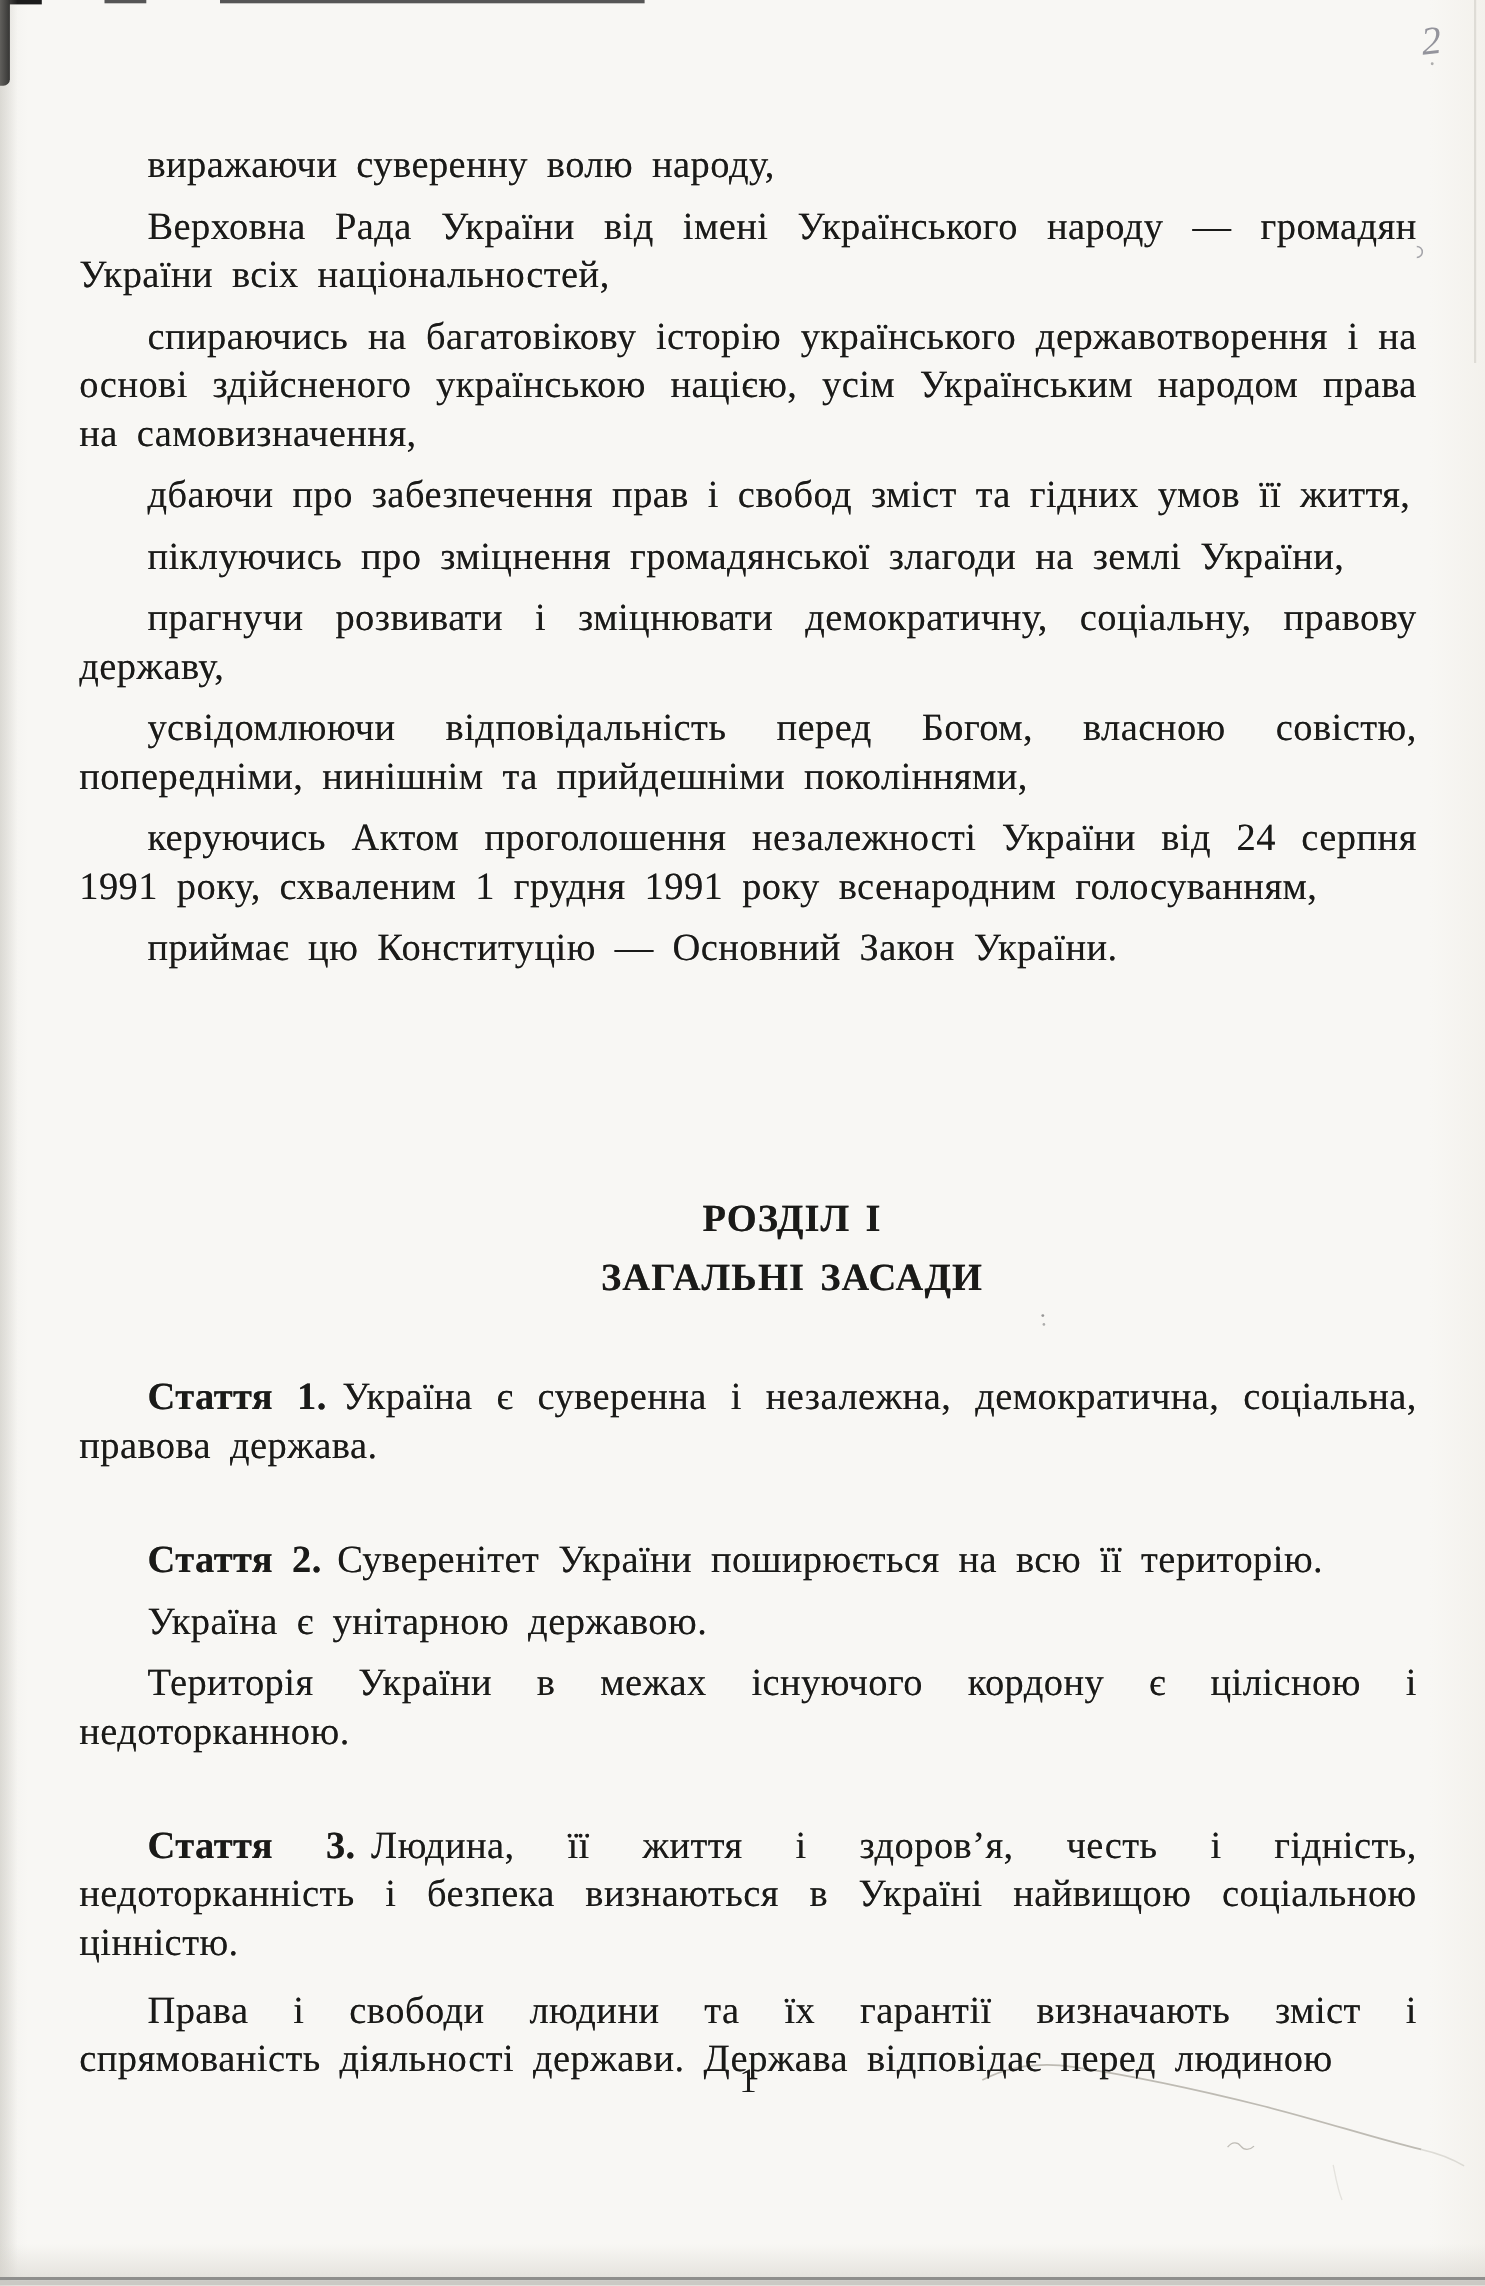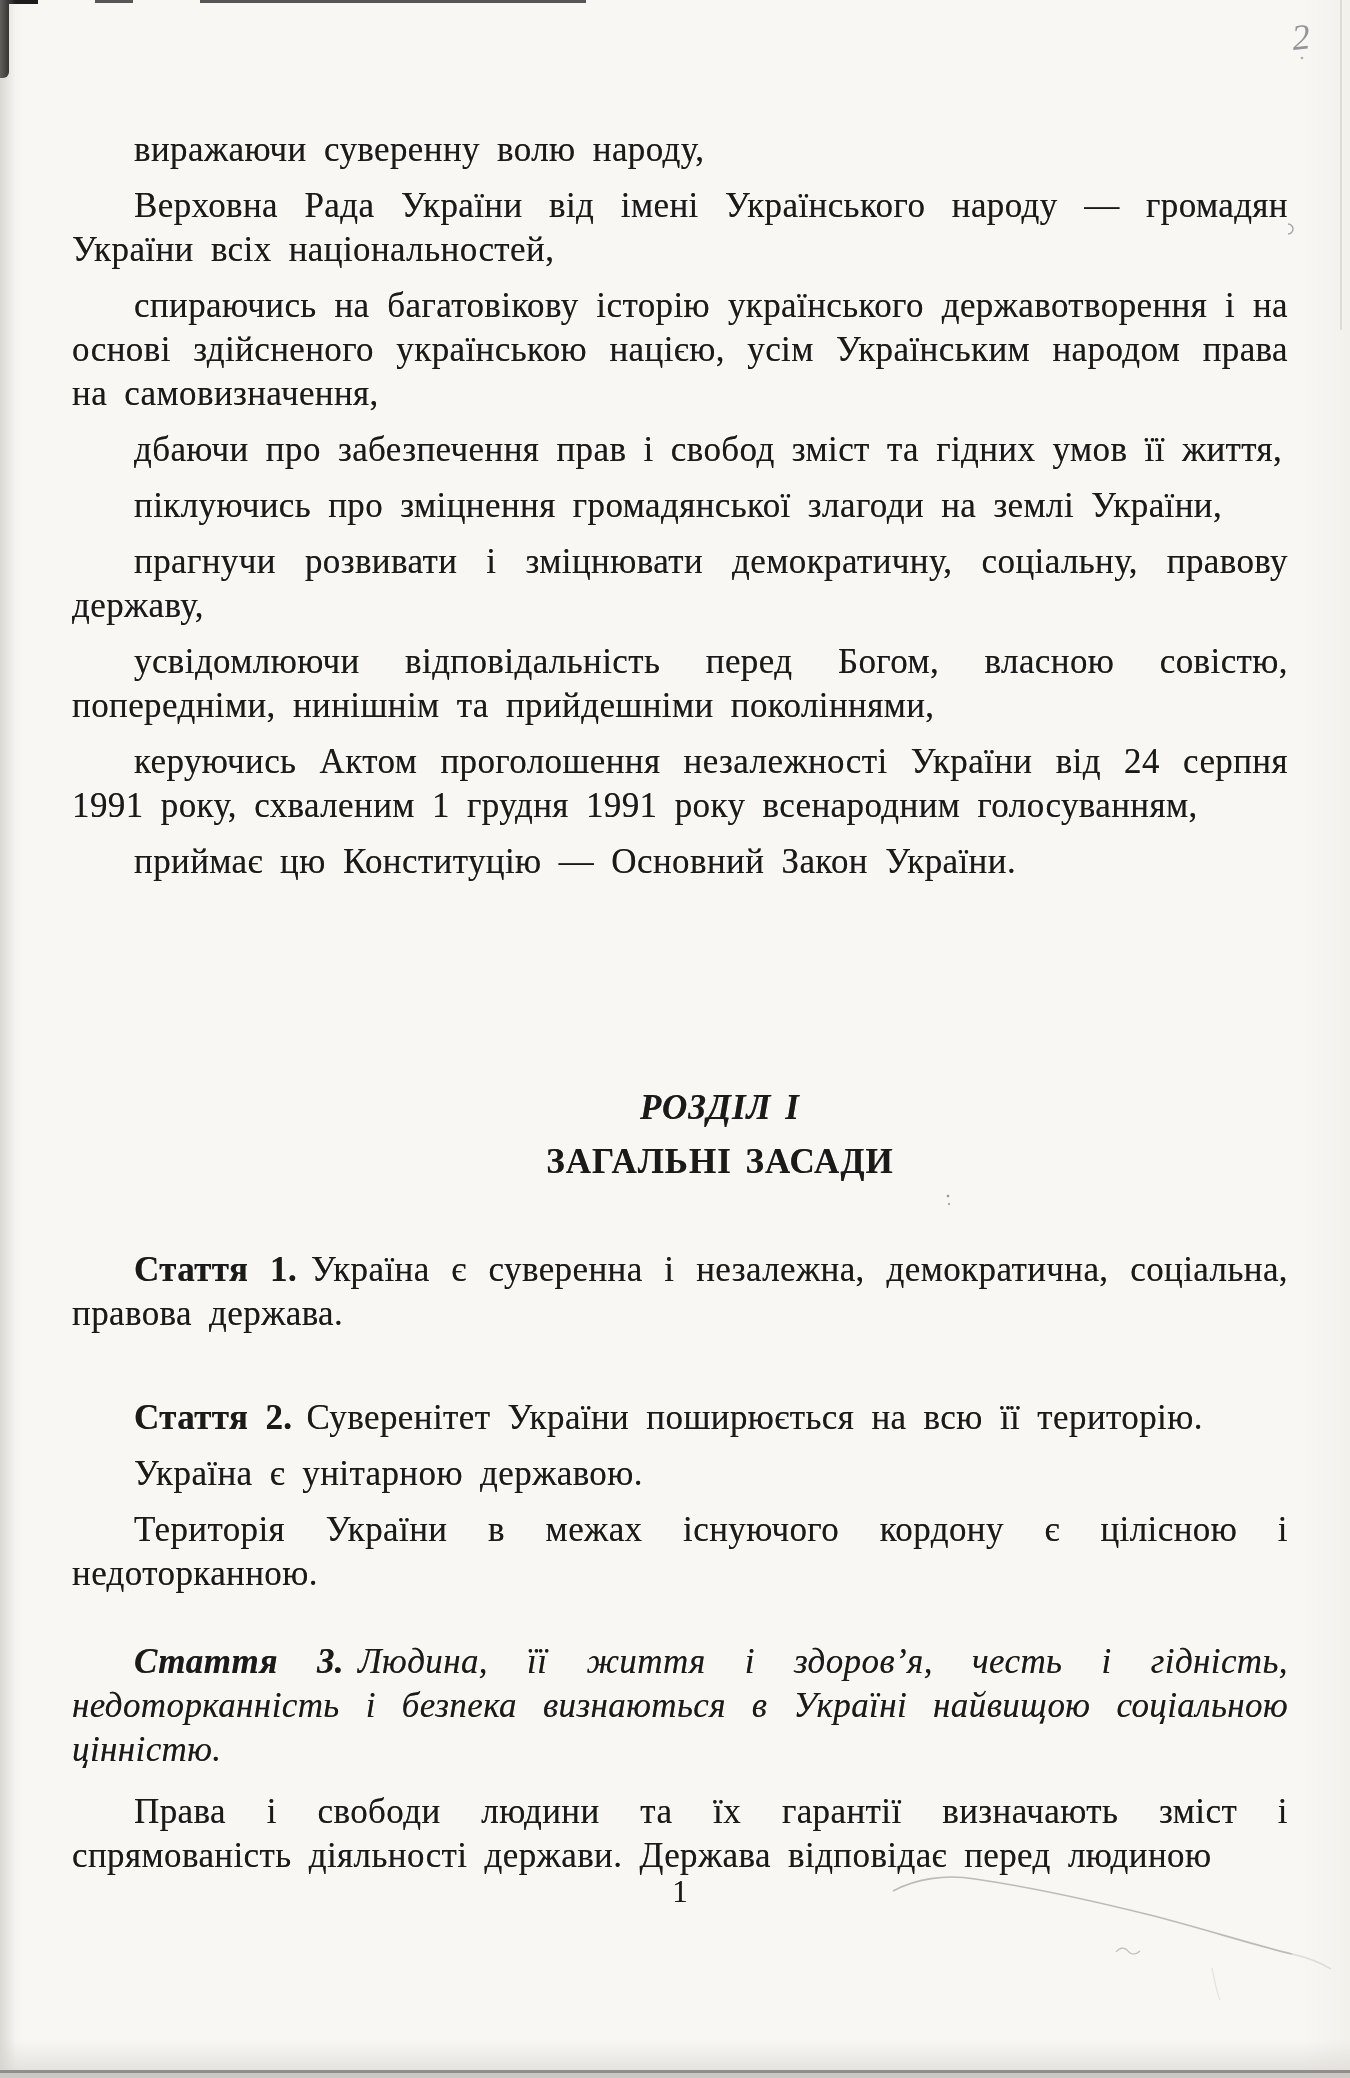--- a/index.html
+++ b/index.html
@@ -47,25 +47,25 @@
   }
   .heading {
     font-weight: bold;
     font-size: 35px;
     line-height: 44px;
     text-align: center;
     padding-left: 80px; 
     letter-spacing: 1px;
     word-spacing: 4px;
   }
-  .section-title { margin: 0 0 10px 0; font-style: italic; }
+  .section-title { margin: 0 0 10px 0; }
   .section-subtitle { margin: 0; }
   .article-lead-1 { margin-top: 64px; }
   .article-lead-2 { margin-top: 60px; }
-  .article-lead-3 { margin-top: 44px; font-style: italic; }
+  .article-lead-3 { margin-top: 60px; }
   .article-label {
     font-weight: bold;
     margin-right: 14px;
   }
   .article-extra-last { margin-top: 18px; }
   .page-number {
     position: absolute;
     top: 1874px;
     left: 72px;
     width: 1216px;

